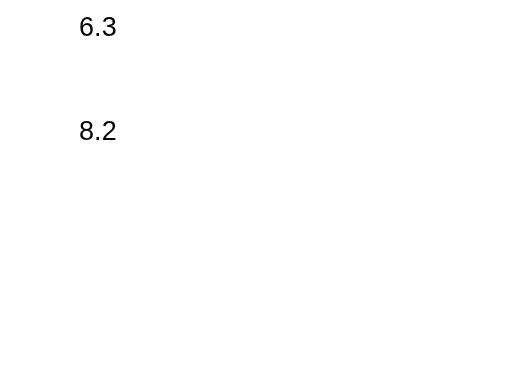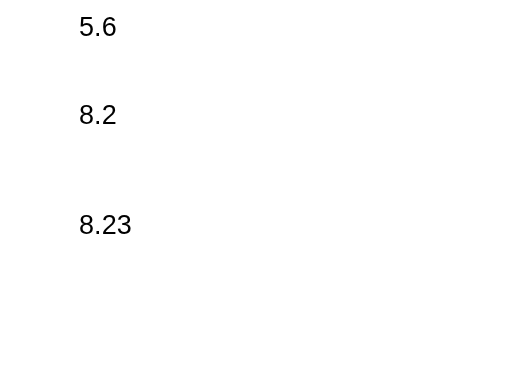--- a/index.html
+++ b/index.html
@@ -30,29 +30,28 @@
     font-size: 27px;
     line-height: 27px;
     font-weight: 400;
     color: #000000;
     letter-spacing: 0.1px;
     white-space: nowrap;
   }
 
   
   .entry-0 { top: 14px;  }
-  .entry-1 { top: 102px; }
+  .entry-1 { top: 118px; }
   .entry-2 { top: 212px; }
   .entry-3 { top: 310px; }
 </style>
 </head>
 <body>
 
 <div class="page">
 
-  <div class="section-entry entry-0">5.6</div>
+  <div class="section-entry entry-0">6.3</div>
 
   <div class="section-entry entry-1">8.2</div>
 
-  <div class="section-entry entry-2">8.23</div>
 
 
 </div>
 
 </body></html>

